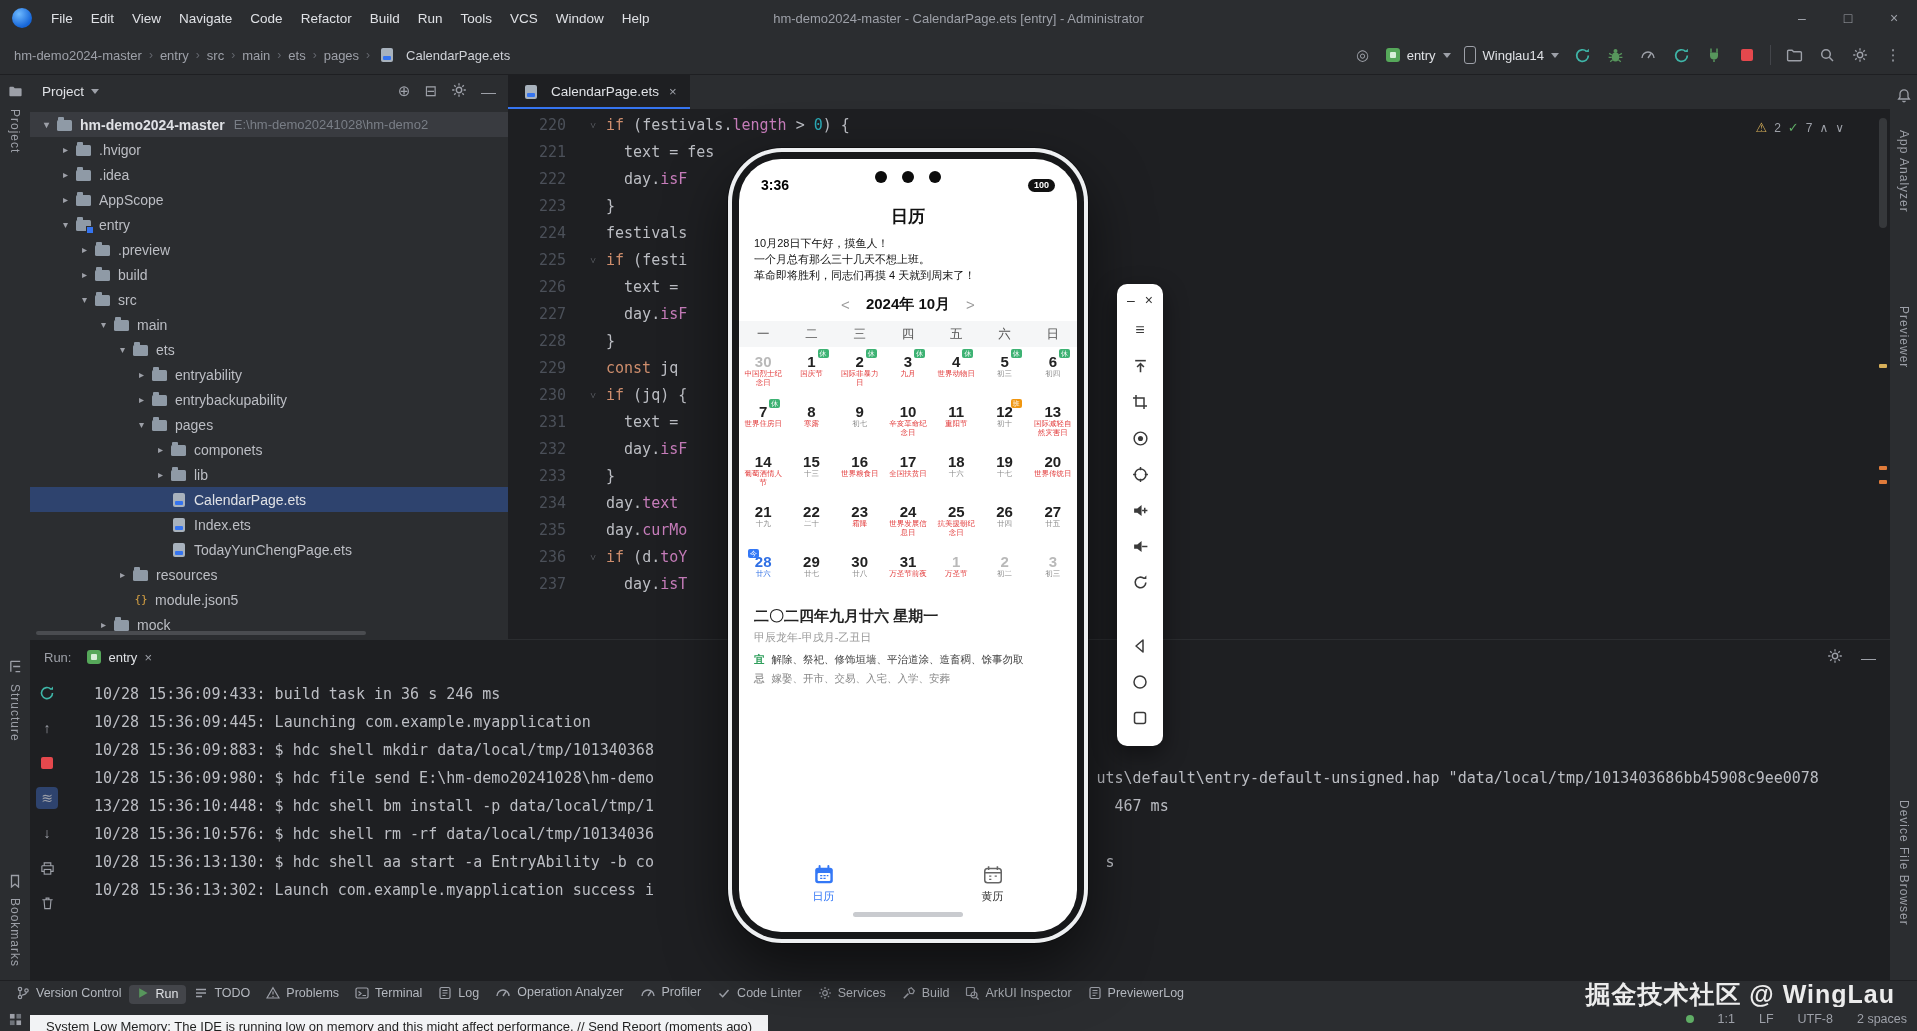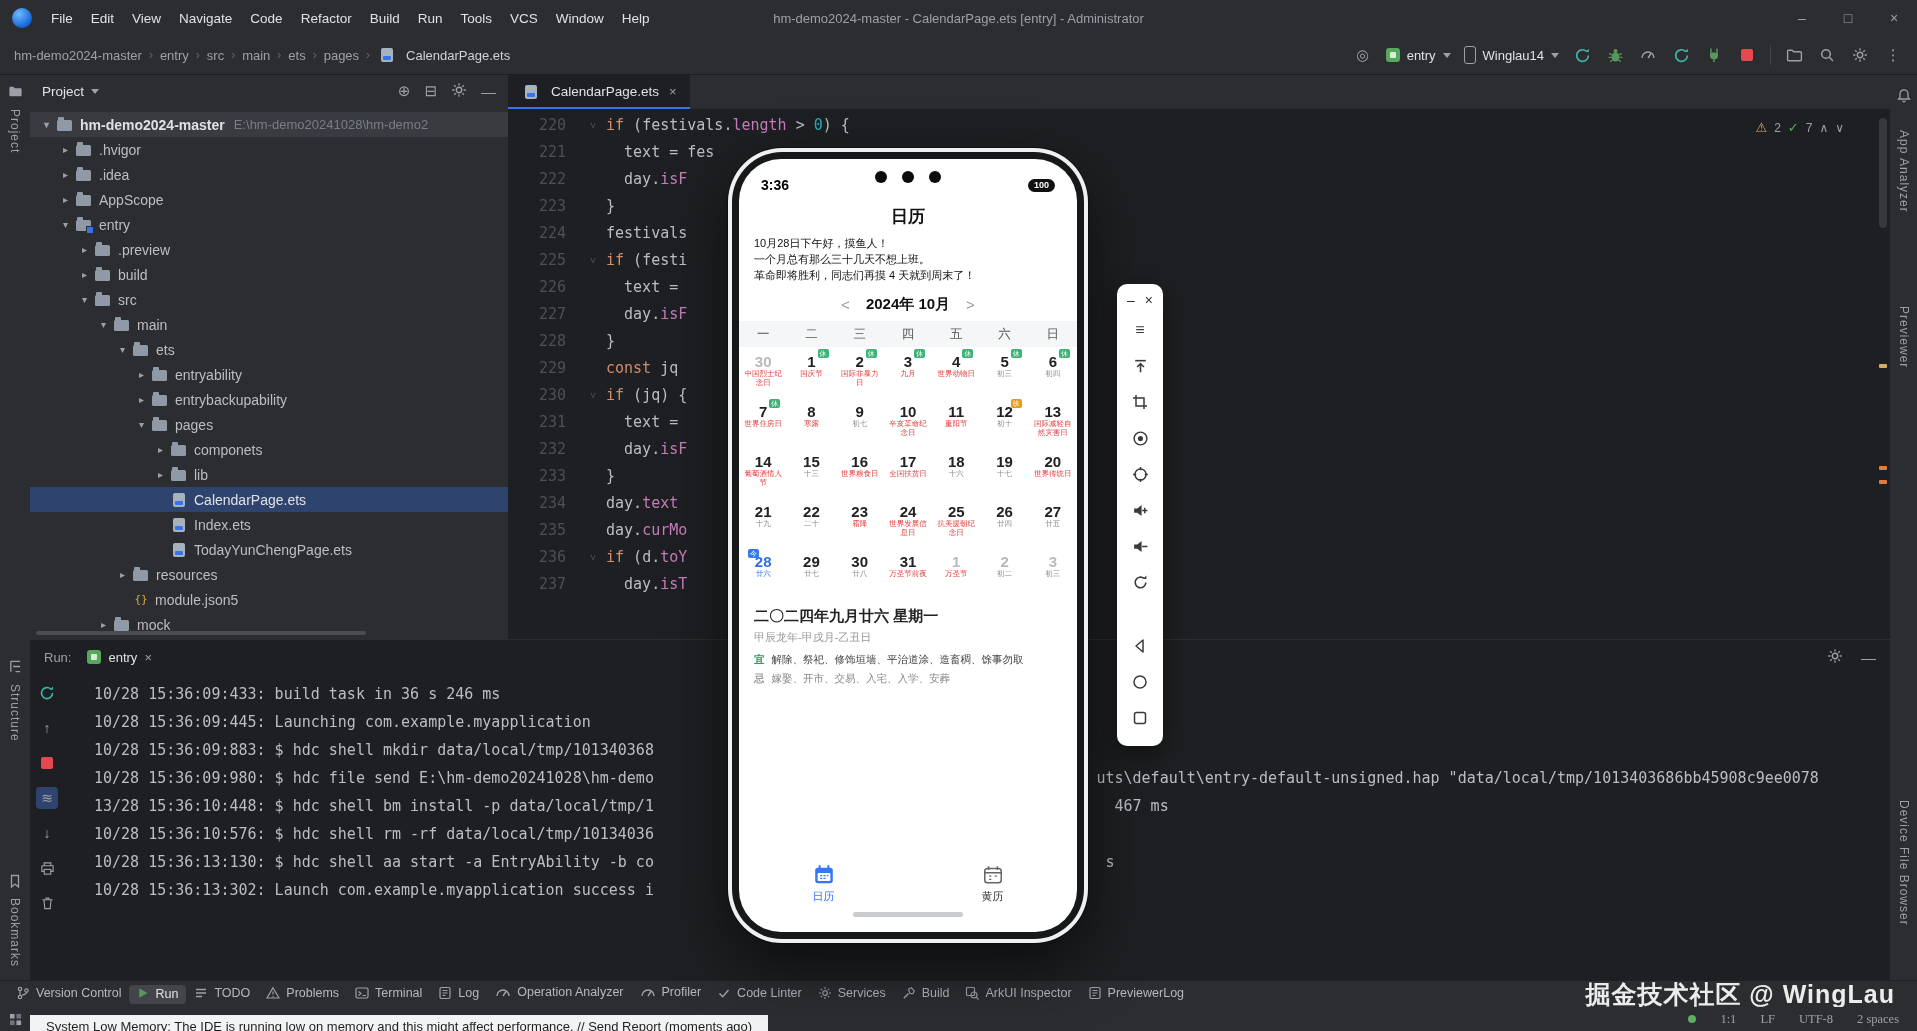--- a/index.html
+++ b/index.html
@@ -97,21 +97,21 @@
   .bottombar{position:absolute;left:0;right:0;top:980px;height:27px;background:#2b2d30;border-top:1px solid #1e1f22;
              display:flex;align-items:center;padding:0 8px;z-index:5;}
   .bb-item{display:flex;align-items:flex-start;gap:6px;padding:2px 8px;font-size:12.5px;color:#b4b8bf;border-radius:4px;white-space:nowrap;}
   .bb-item.active{background:#43454a;color:#dfe1e5;}
   .bb-item svg{flex:none;}
   .watermark{margin-left:auto;font-size:25px;font-weight:bold;color:#ececec;letter-spacing:1px;padding-right:14px;white-space:nowrap;}
   .statusbar{position:absolute;left:0;right:0;top:1007px;height:24px;background:#2b2d30;display:flex;align-items:center;z-index:5;}
   .sb-corner{width:30px;height:24px;display:flex;align-items:center;justify-content:center;flex:none;}
   .sb-msg{height:24px;display:flex;align-items:center;background:#f2f3f5;color:#1f1f1f;font-size:13px;
           padding:0 16px;white-space:nowrap;overflow:hidden;max-width:920px;margin-top:15px;}
-  .sb-right{margin-left:auto;display:flex;align-items:center;gap:24px;padding-right:18px;font-size:12.5px;color:#9da0a8;font-family:Liberation Serif, serif;}
+  .sb-right{margin-left:auto;display:flex;align-items:center;gap:24px;padding-right:10px;font-size:12.5px;color:#9da0a8;}
   .gdot{width:8px;height:8px;border-radius:50%;background:#5fad65;}
 
   
   .phone{position:absolute;left:728px;top:148px;width:360px;height:795px;z-index:60;}
   .phone-frame{position:absolute;inset:0;background:#eef0f2;border-radius:54px;
                box-shadow:0 25px 60px rgba(0,0,0,.55),0 0 0 1px rgba(0,0,0,.4);}
   .phone-bezel{position:absolute;inset:4px;background:#17181a;border-radius:50px;}
   .screen{position:absolute;inset:11px;background:#fff;border-radius:42px;overflow:hidden;
           display:flex;flex-direction:column;color:#1a1a1a;}
   .p-status{height:36px;display:flex;align-items:center;padding:8px 22px 0;position:relative;}

